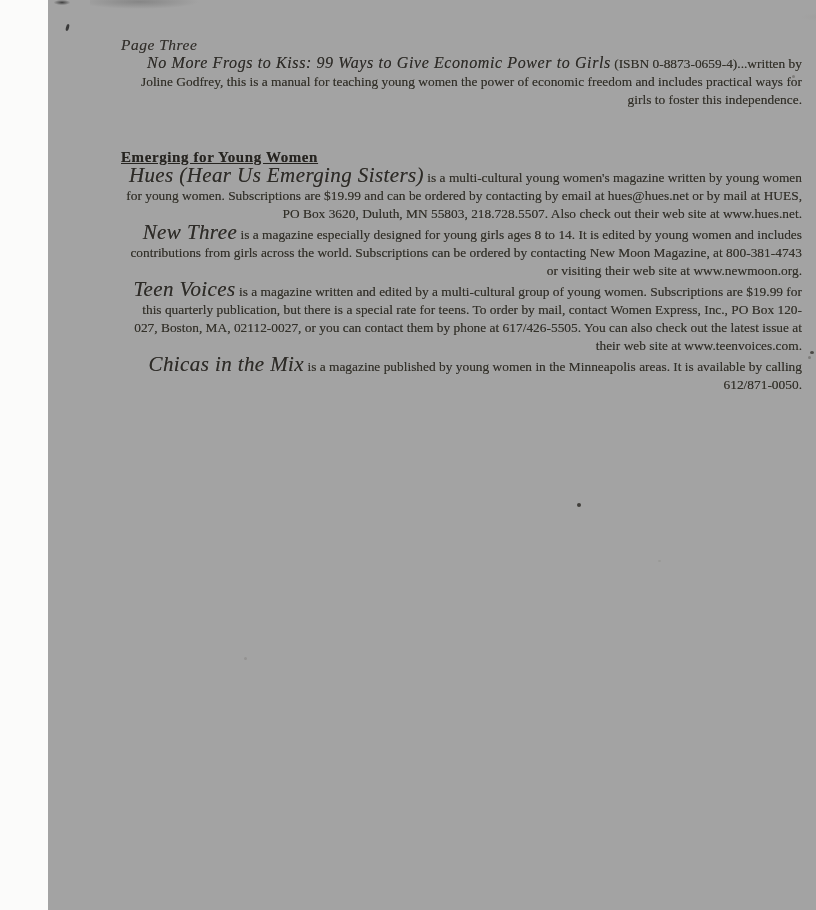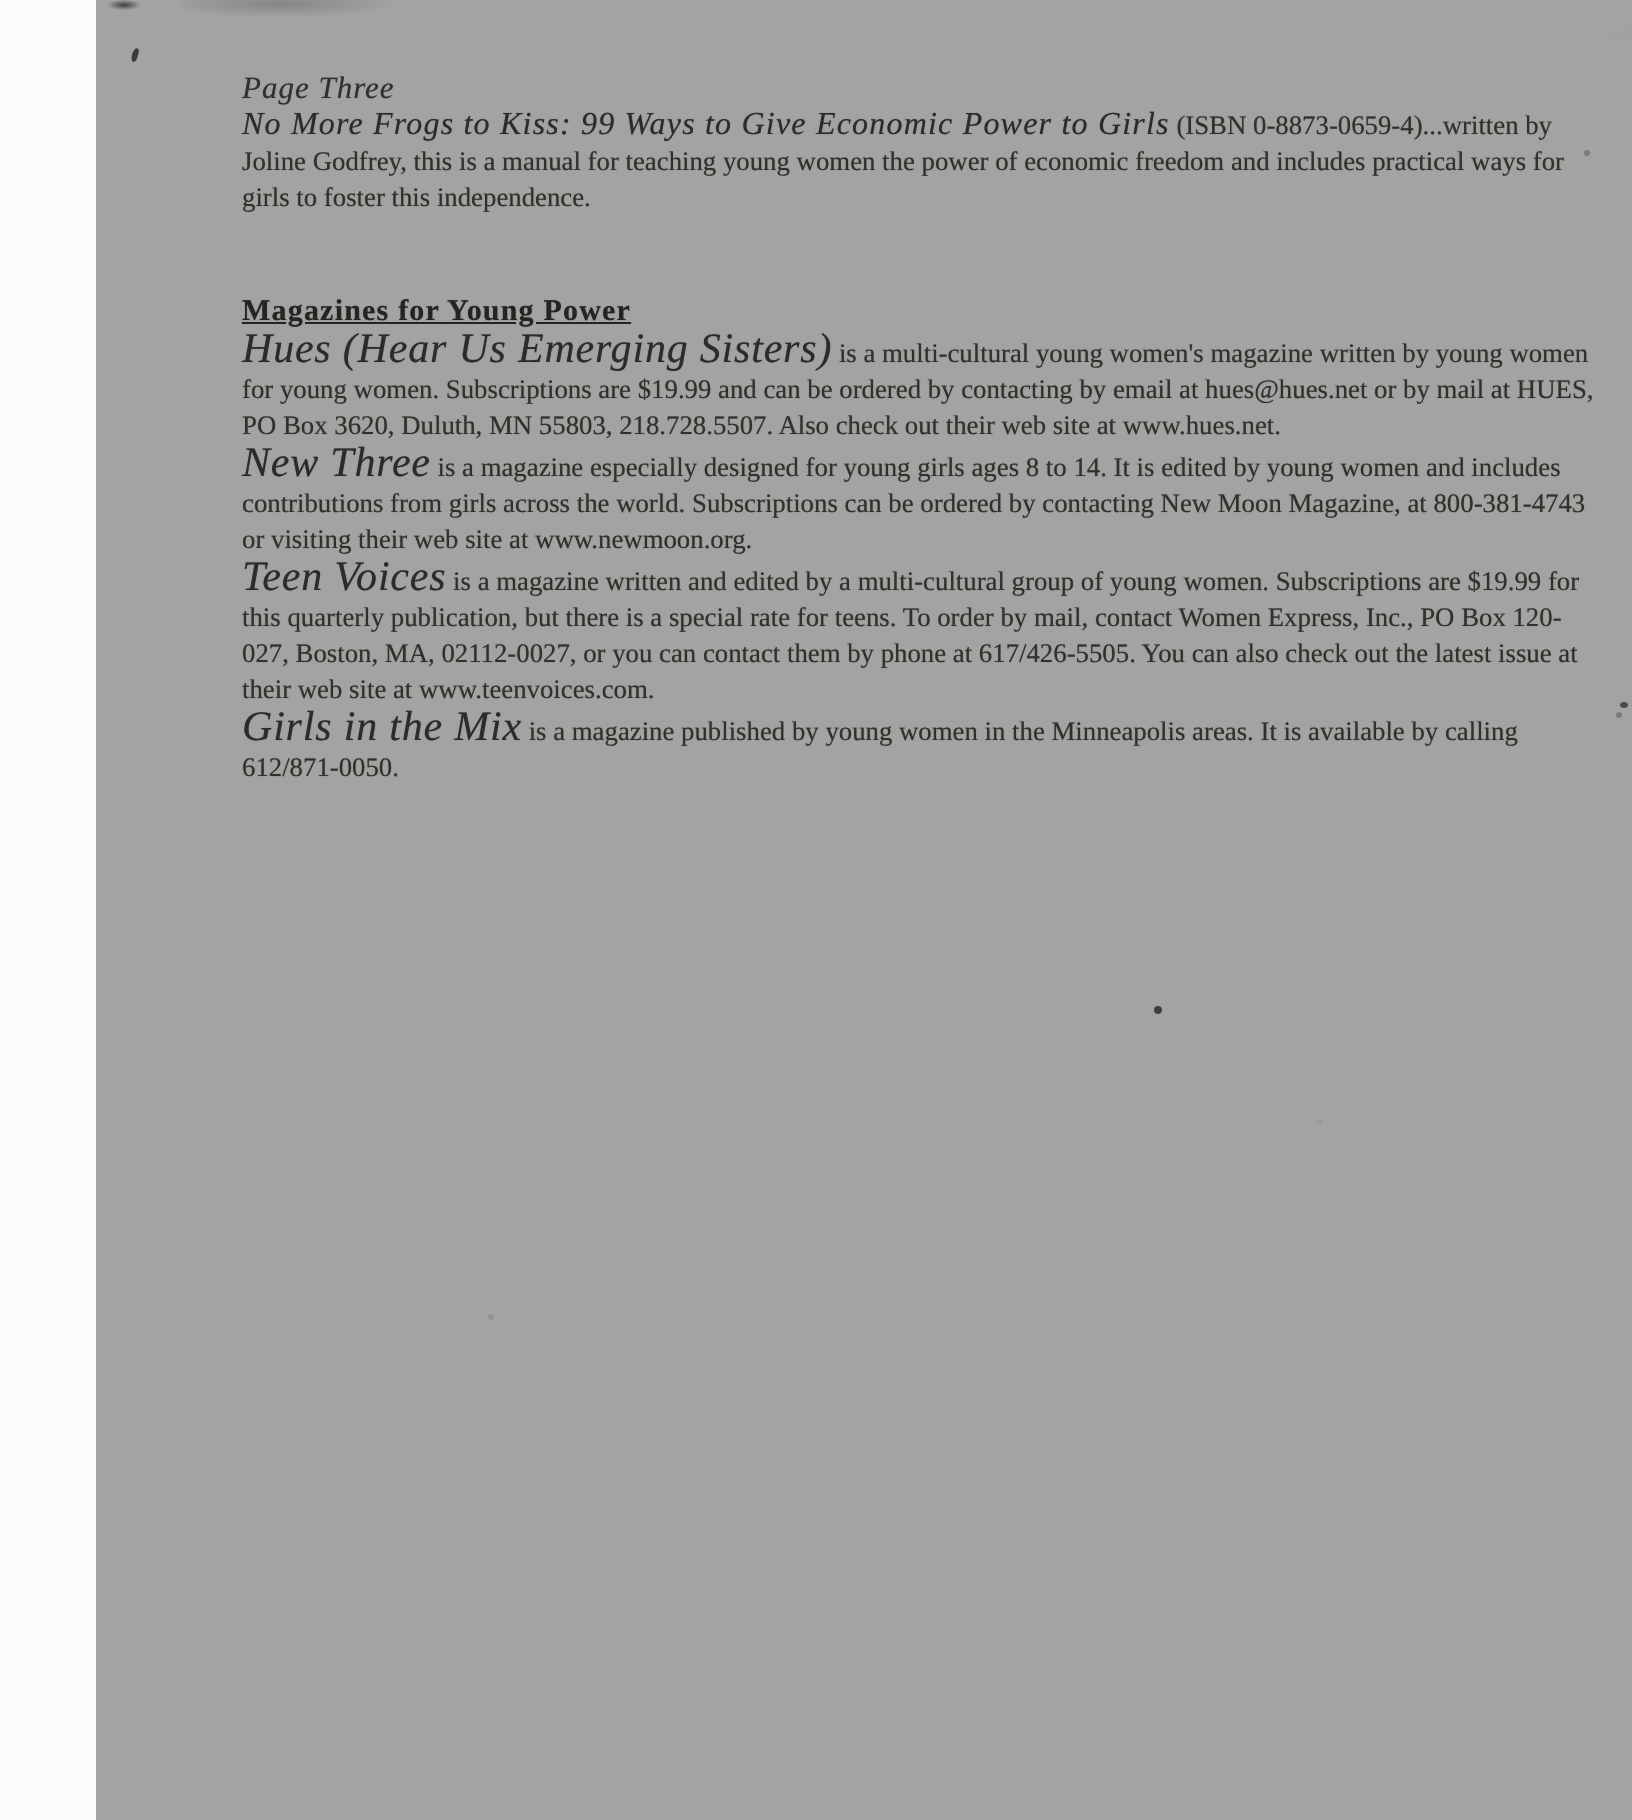--- a/index.html
+++ b/index.html
@@ -28,21 +28,21 @@
   .page-header {
     font-style: italic;
     font-size: 15.5px;
     letter-spacing: 0.5px;
     color: #33302c;
   }
   p.para {
     font-size: 13.4px;
     line-height: 18px;
     margin: 0;
-    text-align: left;
+    text-align: right;
     color: #323028;
     font-family: Liberation Serif, serif;
   }
   .intro-para { margin-top: 46px; }
   .mag-title {
     font-style: italic;
     font-size: 21px;
     letter-spacing: 0.4px;
     color: #2d2b27;
   }
@@ -115,32 +115,32 @@
   <div class="artifact edge-line-right"></div>
 
   <div class="content">
 
     <div class="page-header">Page Three</div>
 
     <p class="para intro-para">
       <span class="intro-title">No More Frogs to Kiss: 99 Ways to Give Economic Power to Girls</span><span> (ISBN 0-8873-0659-4)...written by Joline Godfrey, this is a manual for teaching young women the power of economic freedom  and includes practical ways for girls to foster this independence.</span>
     </p>
 
-    <h2 class="section-heading">Magazines for Young Power</h2>
+    <h2 class="section-heading">Emerging for Young Women</h2>
 
     <p class="para entry-hues">
       <span class="mag-title">Hues (Hear Us Emerging Sisters)</span><span> is a multi-cultural young women's magazine written by young women for young women.  Subscriptions are $19.99 and can be ordered by contacting by email at hues@hues.net or by mail at HUES, PO Box 3620, Duluth, MN 55803,  218.728.5507.  Also check out their web site at www.hues.net.</span>
     </p>
 
     <p class="para entry-newmoon">
       <span class="mag-title">New Three</span><span> is a magazine especially designed for young girls ages 8 to 14.  It is edited by young women and includes contributions from girls across the world.  Subscriptions can be ordered by contacting New Moon Magazine, at 800-381-4743 or visiting their web site at www.newmoon.org.</span>
     </p>
 
     <p class="para entry-teen">
       <span class="mag-title">Teen Voices</span><span> is a magazine written and edited by a multi-cultural group of young women.  Subscriptions are $19.99 for this quarterly publication, but there is a special rate for teens.  To order by mail, contact Women Express, Inc., PO Box 120-027, Boston, MA, 02112-0027, or you can contact them by phone at 617/426-5505.  You can also check out the latest issue at their web site at www.teenvoices.com.</span>
     </p>
 
     <p class="para entry-chicas">
-      <span class="mag-title">Girls in the Mix</span><span> is a magazine published by young women in the Minneapolis areas.  It is available by calling 612/871-0050.</span>
+      <span class="mag-title">Chicas in the Mix</span><span> is a magazine published by young women in the Minneapolis areas.  It is available by calling 612/871-0050.</span>
     </p>
 
   </div>
 </div>
 
 </body></html>

